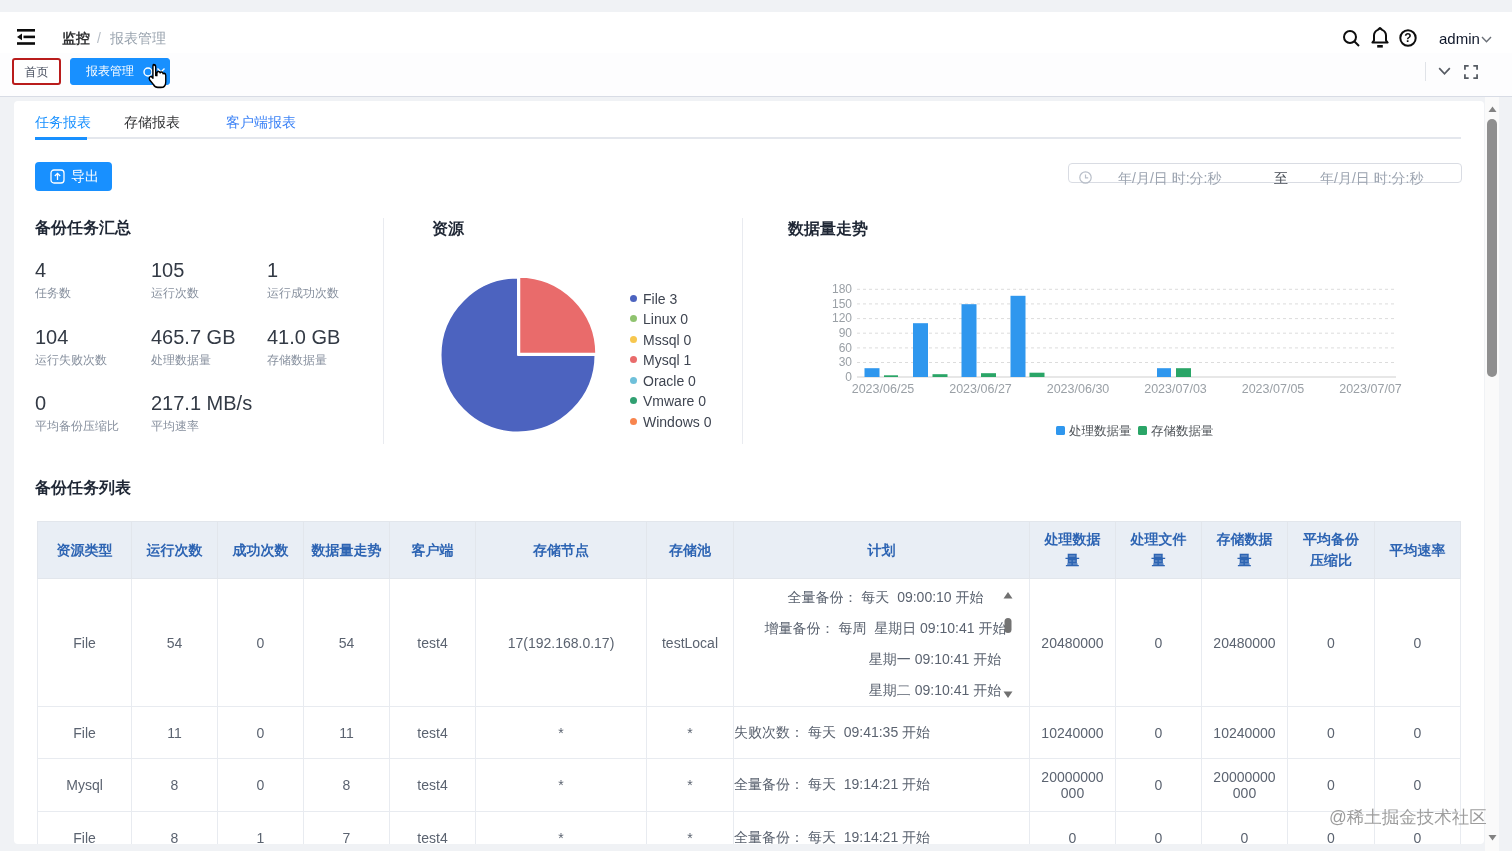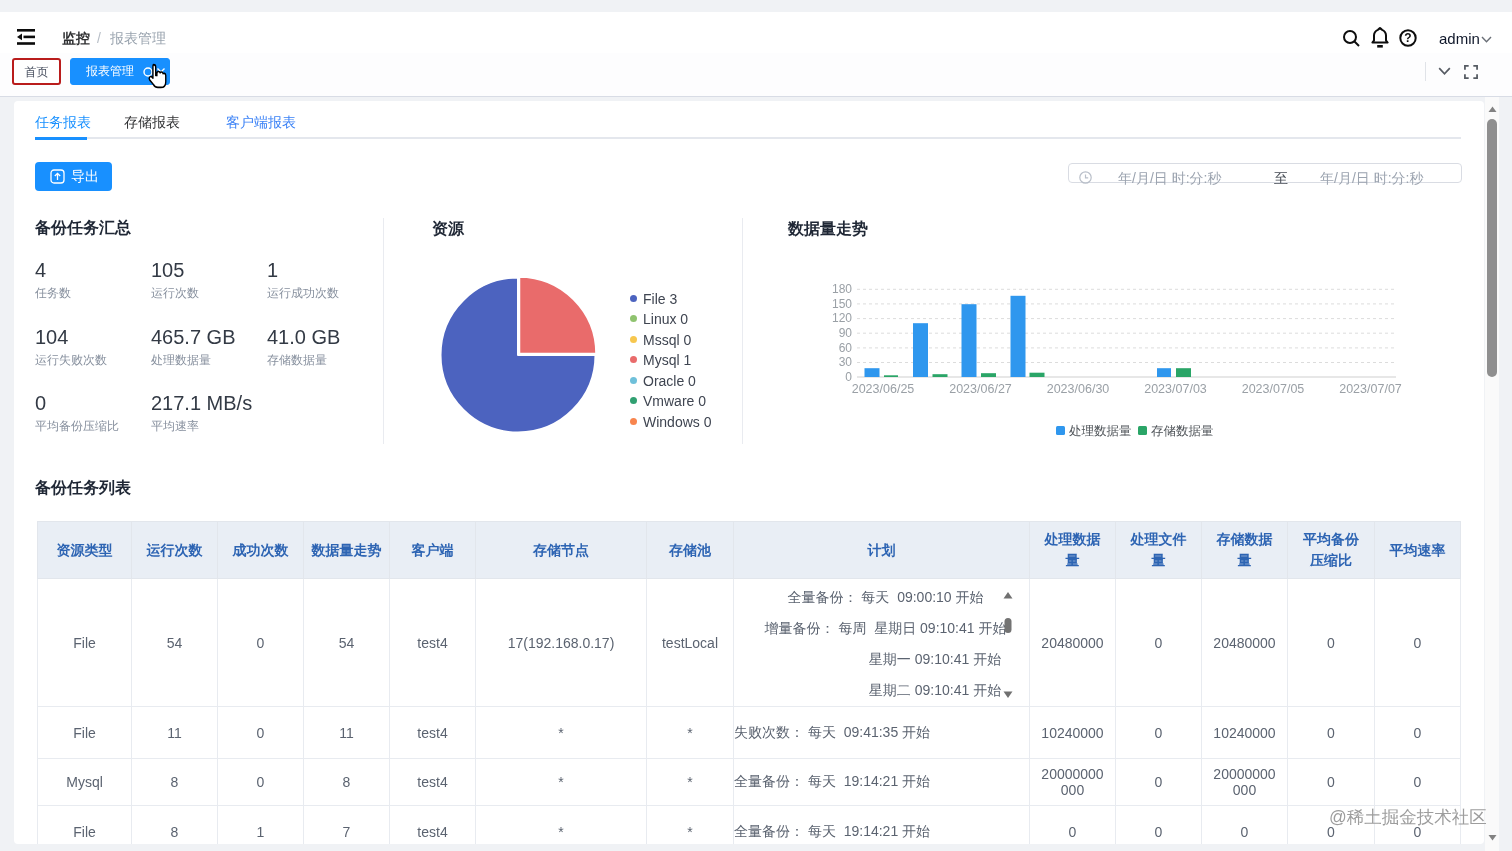--- a/index.html
+++ b/index.html
@@ -280,21 +280,21 @@
             <td>test4</td>
             <td>*</td>
             <td>*</td>
             <td class="plleft"><span>失败次数：</span> 每天&nbsp; 09:41:35 开始</td>
             <td>10240000</td>
             <td>0</td>
             <td>10240000</td>
             <td>0</td>
             <td>0</td>
           </tr>
-      <tr style="height:47px">
+      <tr style="height:53px">
             <td>Mysql</td>
             <td>8</td>
             <td>0</td>
             <td>8</td>
             <td>test4</td>
             <td>*</td>
             <td>*</td>
             <td class="plleft"><span>全量备份：</span> 每天&nbsp; 19:14:21 开始</td>
             <td>20000000<br>000</td>
             <td>0</td>

